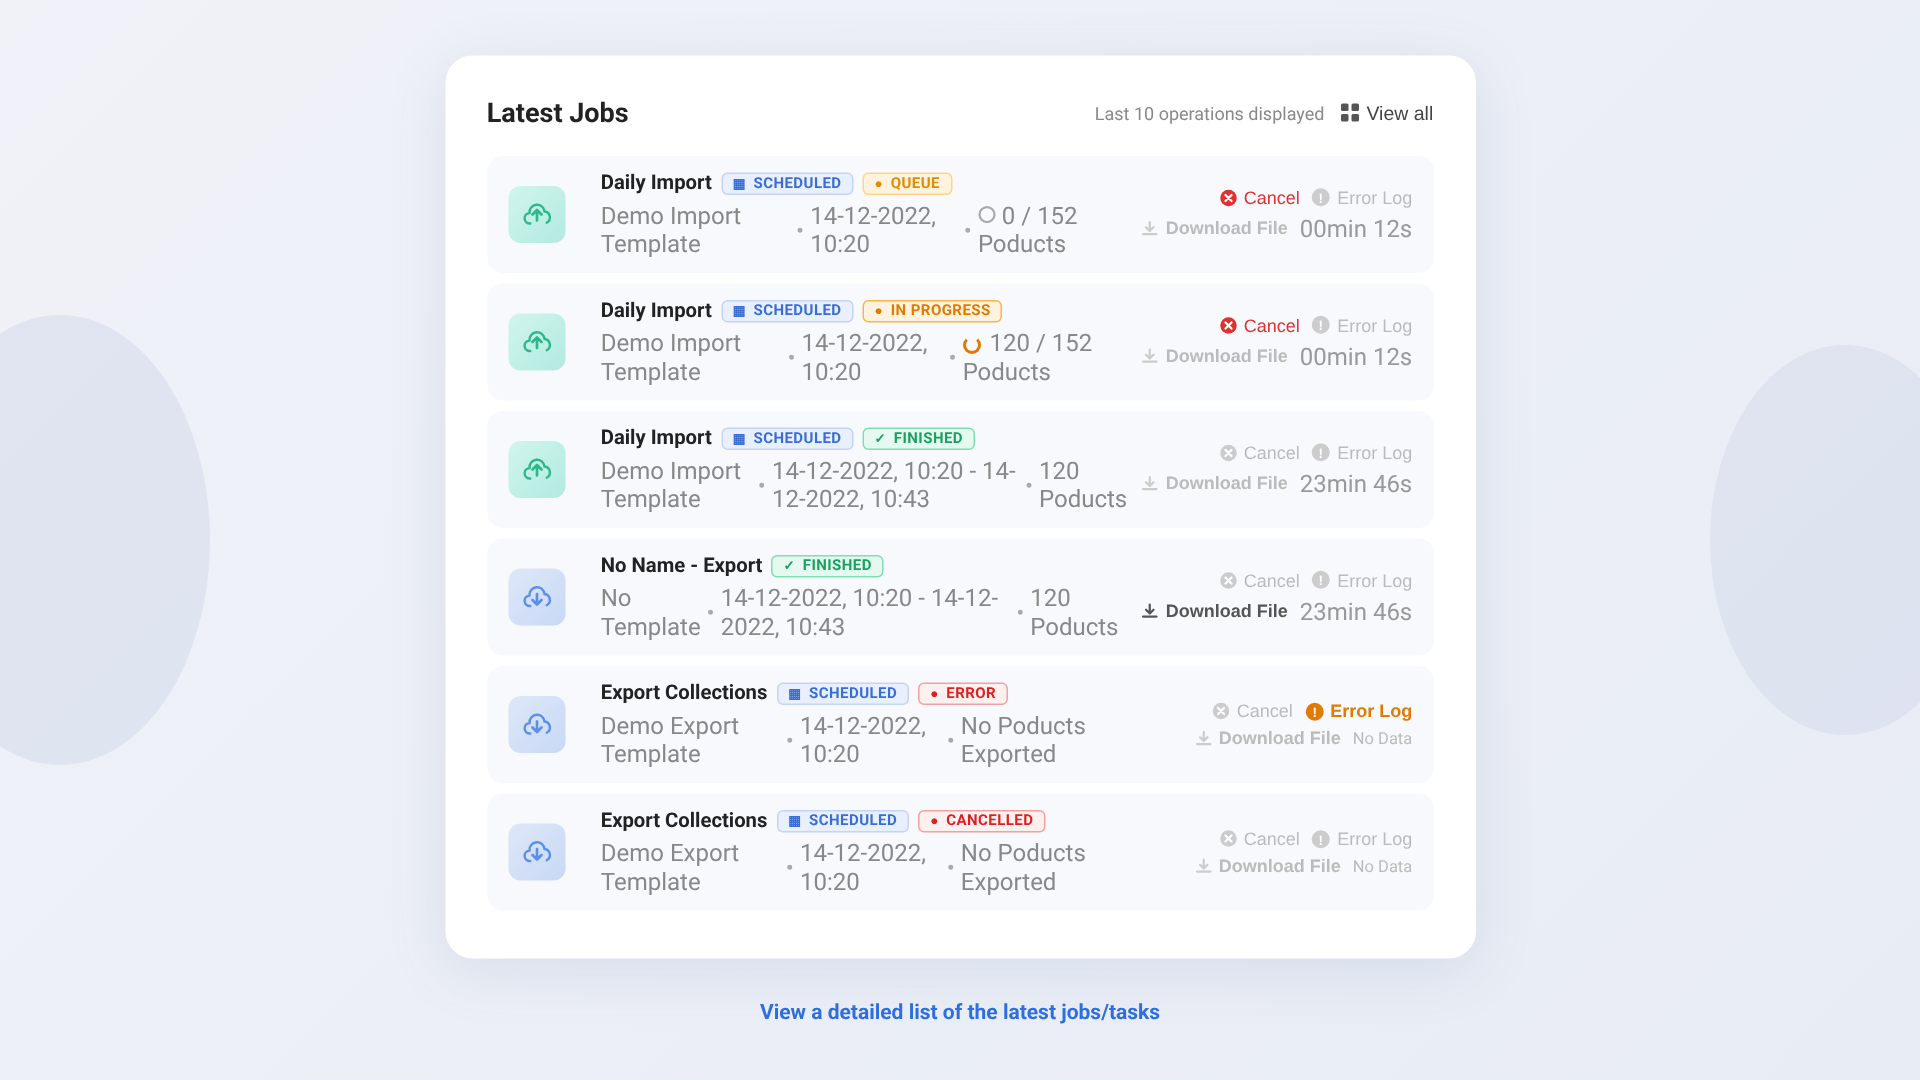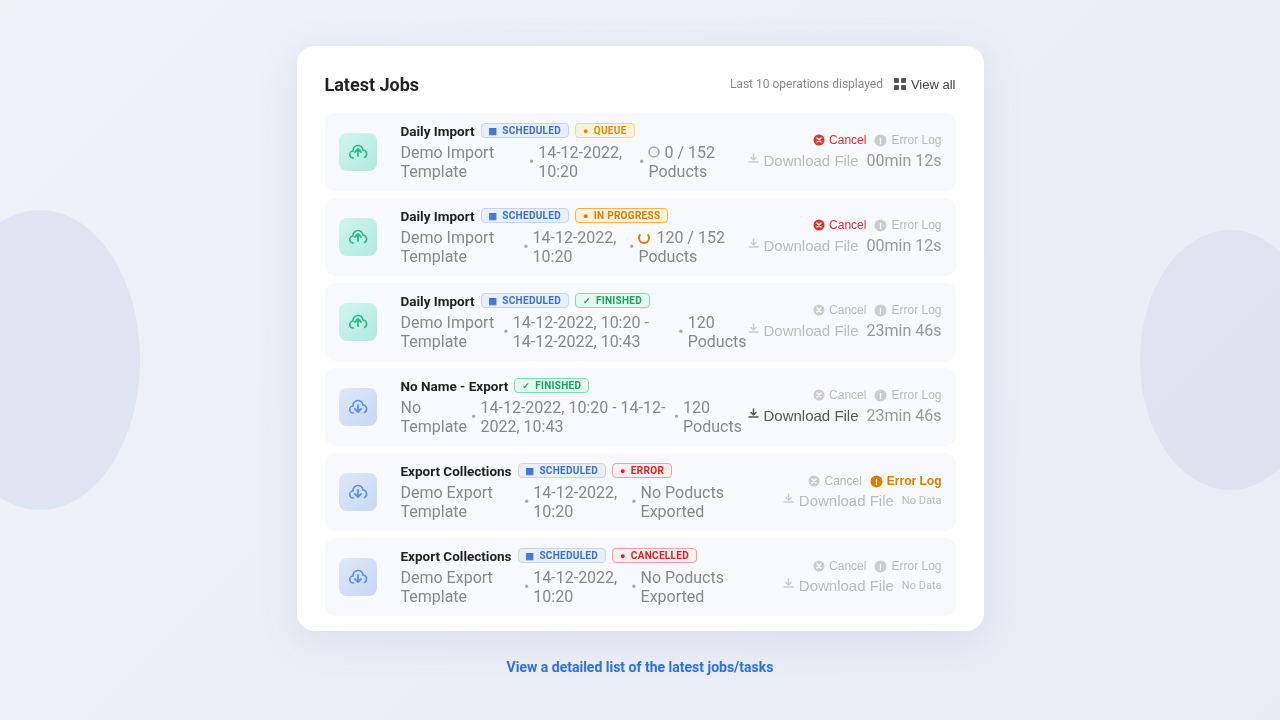--- a/index.html
+++ b/index.html
@@ -39,21 +39,21 @@
       background: rgba(180, 190, 220, 0.2);
       border-radius: 50%;
       z-index: 0;
     }
 
     .main-card {
       background: #fff;
       border-radius: 18px;
       box-shadow: 0 8px 40px rgba(80,100,160,0.13);
       width: 687px;
-      padding: 28px 28px 15px 28px;
+      padding: 28px 28px 32px 28px;
       z-index: 1;
       position: relative;
     }
 
     .card-header {
       display: flex;
       align-items: center;
       justify-content: space-between;
       margin-bottom: 18px;
     }
@@ -243,29 +243,29 @@
 
     .job-actions-bottom {
       display: flex;
       align-items: center;
       gap: 8px;
       justify-content: flex-end;
     }
 
     .download-btn {
       display: flex;
-      align-items: flex-start;
+      align-items: flex-end;
       gap: 4px;
-      font-size: 15px;
+      font-size: 12px;
       color: #555;
       cursor: pointer;
       background: none;
       border: none;
       padding: 0;
-      font-weight: 400;
+      font-weight: 700;
     }
     .download-btn.disabled {
       color: #bbb;
       cursor: default;
     }
 
     .time-label {
       font-size: 16px;
       color: #999;
     }

